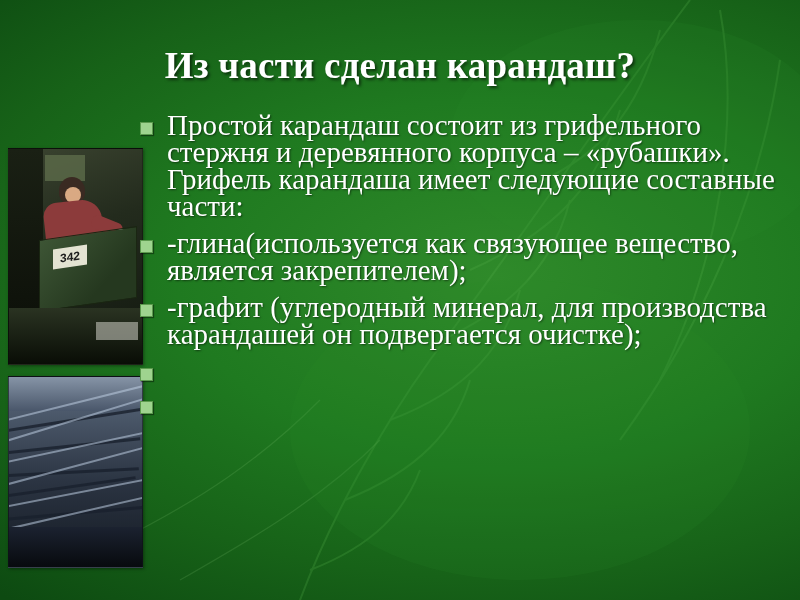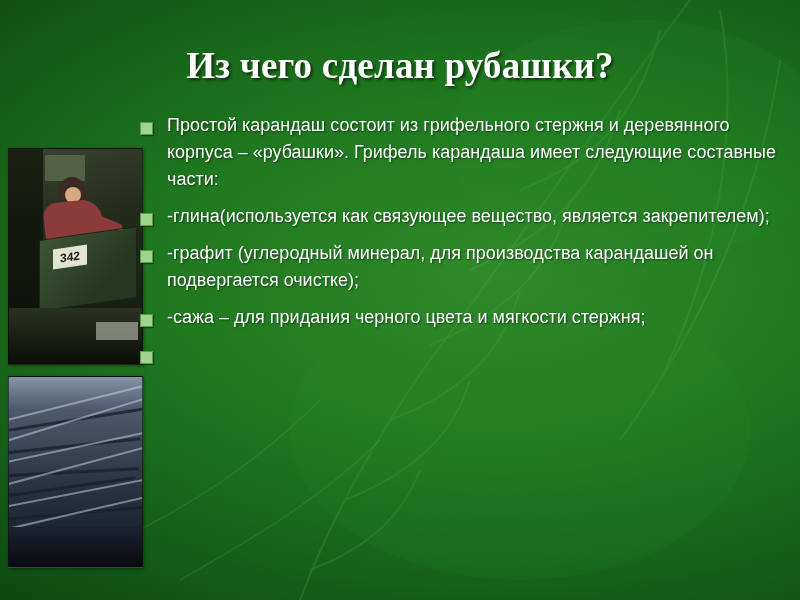--- a/index.html
+++ b/index.html
@@ -64,22 +64,22 @@
     height: 11px;
     margin-top: 10px;
     margin-right: 14px;
     background: #9fd48f;
     border: 1px solid #5c9a4e;
     box-shadow: 1px 1px 1px rgba(0,0,0,0.4);
   }
 
   .bullet-text {
     color: #ffffff;
-    font-family: Liberation Sans, sans-serif;
-    font-size: 18px;
+    font-family: Liberation Serif, serif;
+    font-size: 29px;
     line-height: 27px;
     text-shadow: 1px 1px 2px rgba(0,0,0,0.5);
   }
 
   
   .photo {
     position: absolute;
     overflow: hidden;
     border: 1px solid rgba(0,0,0,0.4);
     box-shadow: 1px 1px 3px rgba(0,0,0,0.4);
@@ -188,21 +188,21 @@
     <g stroke="#8fd07f" stroke-width="1.2" fill="none" opacity="0.3">
       <path d="M120 540 C 200 500, 260 460, 320 400"></path>
       <path d="M180 580 C 250 540, 320 500, 380 440"></path>
     </g>
     <g fill="#2c8c2a" opacity="0.25">
       <ellipse cx="640" cy="140" rx="190" ry="120"></ellipse>
       <ellipse cx="520" cy="430" rx="230" ry="150"></ellipse>
     </g>
   </svg>
 
-  <div class="title">Из чего сделан рубашки?</div>
+  <div class="title">Из части сделан карандаш?</div>
 
   <div class="photo" id="photo-worker">
     <div class="pw-dark-left"></div>
     <div class="pw-window"></div>
     <div class="pw-person-head"></div>
     <div class="pw-person-face"></div>
     <div class="pw-person-body"></div>
     <div class="pw-arm"></div>
     <div class="pw-glove"></div>
     <div class="pw-machine"></div>
@@ -235,20 +235,19 @@
     <div class="bullet-row">
       <div class="bullet-marker"></div>
       <div class="bullet-text">-глина(используется как связующее вещество, является закрепителем);</div>
     </div>
     <div class="bullet-row">
       <div class="bullet-marker"></div>
       <div class="bullet-text">-графит (углеродный минерал, для производства карандашей он подвергается очистке);</div>
     </div>
     <div class="bullet-row">
       <div class="bullet-marker"></div>
-      <div class="bullet-text">-сажа – для придания черного цвета и мягкости стержня;</div>
     </div>
     <div class="bullet-row">
       <div class="bullet-marker"></div>
     </div>
   </div>
 
 </div>
 
 </body></html>

